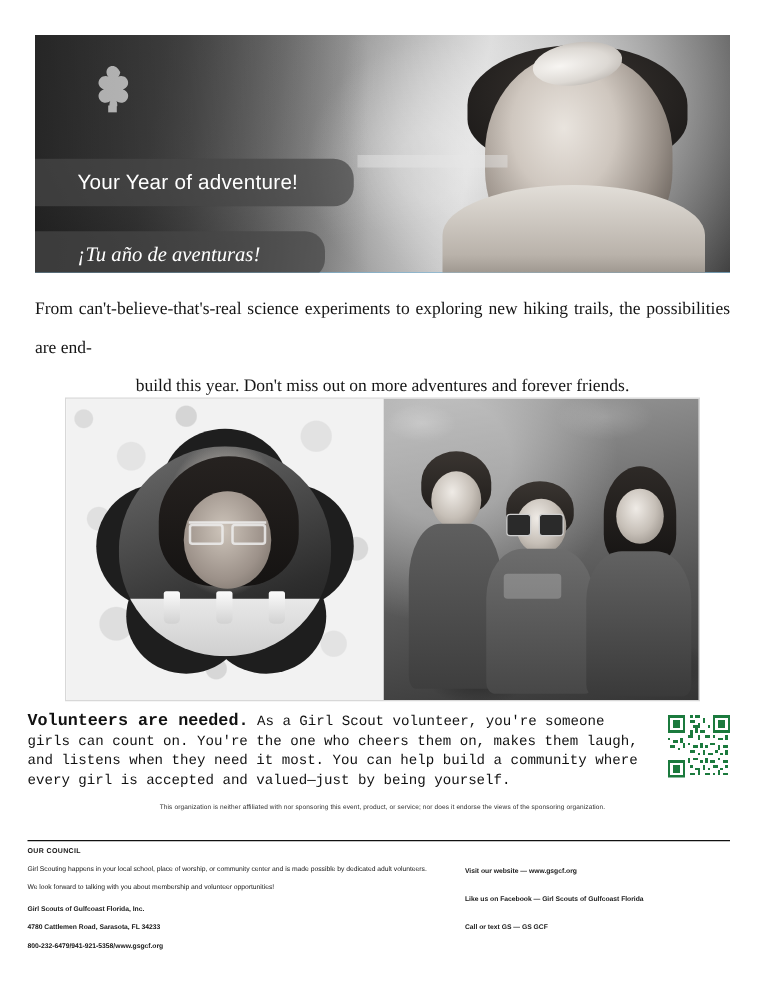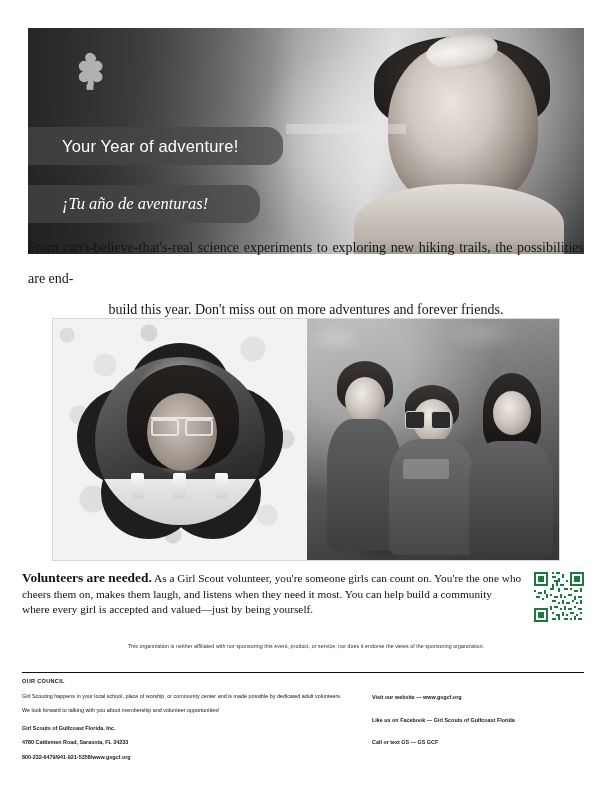--- a/index.html
+++ b/index.html
@@ -16,21 +16,21 @@
     position: relative;
     overflow: hidden;
   }
 
   
   .hero {
     position: absolute;
     left: 28px;
     top: 28px;
     width: 556px;
-    height: 226px;
+    height: 190px;
     overflow: hidden;
     background: #0369a1;
   }
   .hero-photo {
     position: absolute;
     inset: 0;
     background:
       radial-gradient(circle at 78% 30%, rgba(255,255,255,0.50) 0 10%, rgba(255,255,255,0) 42%),
       radial-gradient(circle at 57% 55%, rgba(255,255,255,0.30) 0 8%, rgba(255,255,255,0) 30%),
       radial-gradient(ellipse at 22% 25%, rgba(255,255,255,0.12) 0 30%, rgba(0,0,0,0) 60%),
@@ -317,21 +317,21 @@
     background: rgba(255,255,255,0.22);
     border-radius: 3px;
   }
 
   
   .vol {
     position: absolute;
     left: 22px;
     top: 570px;
     width: 500px;
-    font-family: Liberation Serif, serif;
+    font-family: Liberation Mono, monospace;
     font-size: 11.3px;
     line-height: 15.5px;
     color: #111111;
     text-align: left;
   }
   .vol b {
     font-size: 13.4px;
     font-weight: bold;
   }
 

